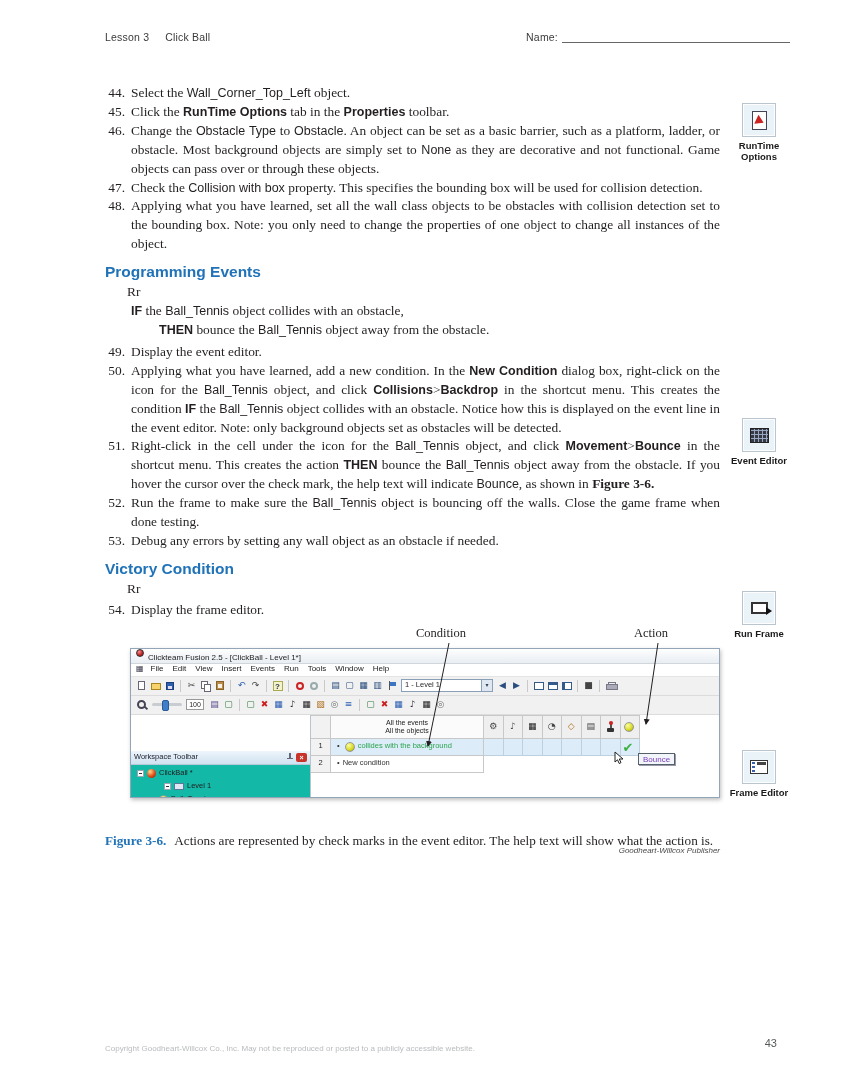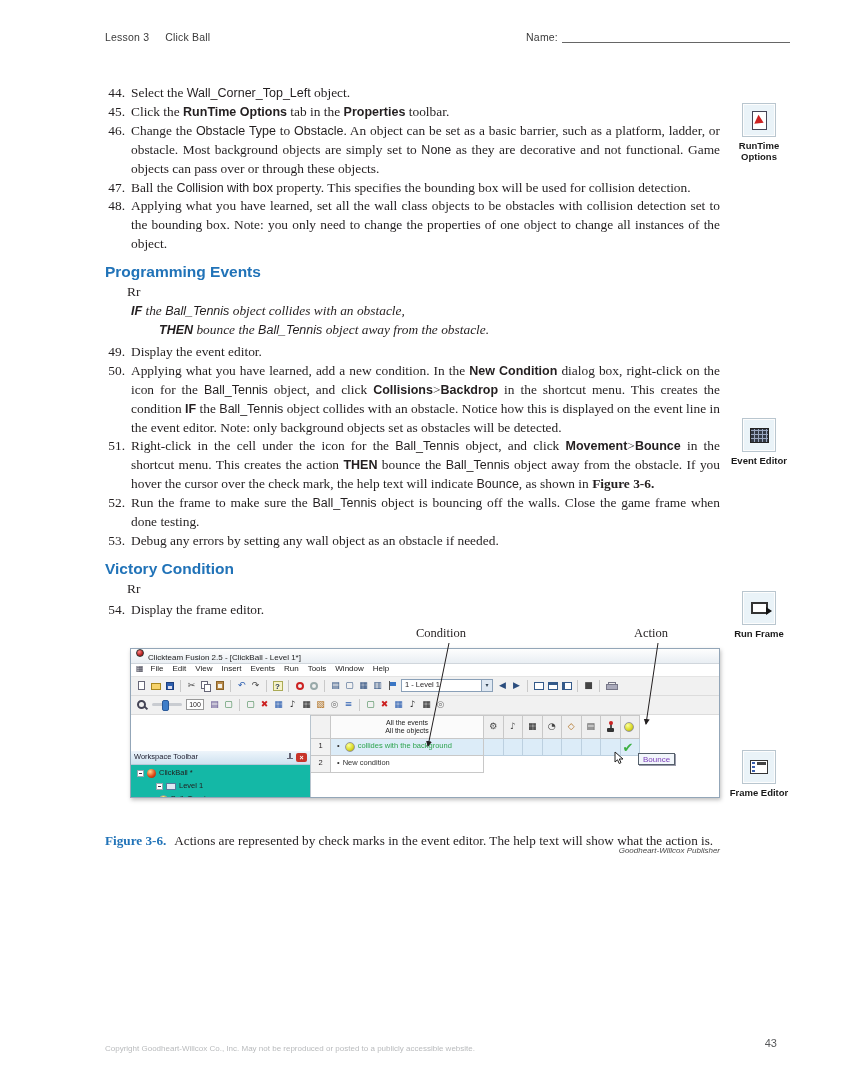--- a/index.html
+++ b/index.html
@@ -16,21 +16,21 @@
 
   
   .main{position:absolute;left:105px;top:84px;width:615px;font-size:13.4px;line-height:18.9px;}
   .step{display:flex;}
   .step-num{flex:0 0 26px;text-align:right;padding-right:6px;}
   .step-text{flex:1;text-align:justify;}
   .ui{font-family:"Liberation Sans",sans-serif;font-size:12.5px;}
   .b{font-weight:bold;}
   h2.sec{margin:9px 0 2px;font:bold 15.5px "Liberation Sans",sans-serif;color:#2173b8;}
   p.para{margin:0;text-indent:22px;text-align:justify;}
-  .pseudo{margin-left:26px;font-style:italic;}
+  .pseudo{margin-left:26px;}
   .pseudo.l2{margin-left:54px;}
   .steps-b{margin-top:3px;}
   .steps-c{margin-top:2px;}
 
   
   .side{position:absolute;left:714px;width:90px;text-align:center;}
   .side.s1{top:103px;}.side.s2{top:418px;}.side.s3{top:591px;}.side.s4{top:750px;}
   .side .btn{display:inline-flex;align-items:center;justify-content:center;width:34px;height:34px;
              background:#eaf3f8;border:1px solid #b9c6cf;box-shadow:inset 0 0 0 1px #fdfdfd;cursor:pointer;}
   .side .lbl{margin:3px auto 0;width:64px;font:bold 9.5px "Liberation Sans",sans-serif;line-height:11px;color:#1a1a1a;}
@@ -217,21 +217,21 @@
         <div class="step">
           <span class="step-num">45.</span>
           <span class="step-text"><span>Click the </span><span class="ui b">RunTime Options</span><span> tab in the </span><span class="ui b">Properties</span><span> toolbar.</span></span>
         </div>
         <div class="step">
           <span class="step-num">46.</span>
           <span class="step-text"><span>Change the </span><span class="ui">Obstacle Type</span><span> to </span><span class="ui">Obstacle</span><span>. An object can be set as a basic barrier, such as a platform, ladder, or obstacle. Most background objects are simply set to </span><span class="ui">None</span><span> as they are decorative and not functional. Game objects can pass over or through these objects.</span></span>
         </div>
         <div class="step">
           <span class="step-num">47.</span>
-          <span class="step-text"><span>Ball the </span><span class="ui">Collision with box</span><span> property. This specifies the bounding box will be used for collision detection.</span></span>
+          <span class="step-text"><span>Check the </span><span class="ui">Collision with box</span><span> property. This specifies the bounding box will be used for collision detection.</span></span>
         </div>
         <div class="step">
           <span class="step-num">48.</span>
           <span class="step-text"><span>Applying what you have learned, set all the wall class objects to be obstacles with collision detection set to the bounding box. Note: you only need to change the properties of one object to change all instances of the object.</span></span>
         </div>
       </div>
 
     <h2 class="sec">Programming Events</h2>
     <p class="para"><span>R</span><span>r</span></p>
     <div class="pseudo l1"><span class="ui b">IF</span><span> the </span><span class="ui">Ball_Tennis</span><span> object collides with an obstacle,</span></div>
@@ -447,21 +447,21 @@
               <span class="spacer"></span>
               <span class="pin"></span>
               <span class="xbtn">×</span>
             </div>
             <div class="f-tree">
                 <div class="f-tree-row" style="padding-left: 6px;">
                   <i class="exp"></i>
                   <i class="tri tri-app"></i>
                   <span>ClickBall *</span>
                 </div>
-                <div class="f-tree-row" style="padding-left: 25px;">
+                <div class="f-tree-row" style="padding-left: 33px;">
                   <i class="exp"></i>
                   <i class="tri tri-mon"></i>
                   <span>Level 1</span>
                 </div>
                 <div class="f-tree-row" style="padding-left: 28px;">
                   <i class="tri tri-ball"></i>
                   <span>Ball_Tennis</span>
                 </div>
                 <div class="f-tree-row" style="padding-left: 28px;">
                   <i class="tri tri-wall"></i>

